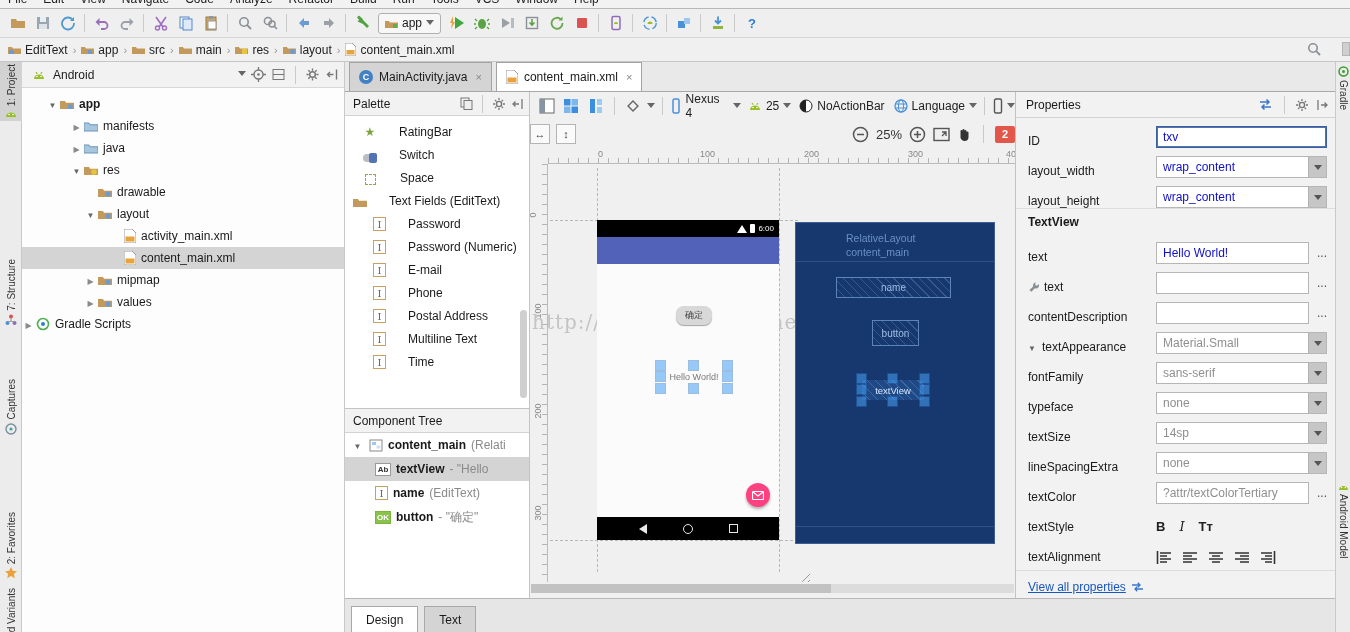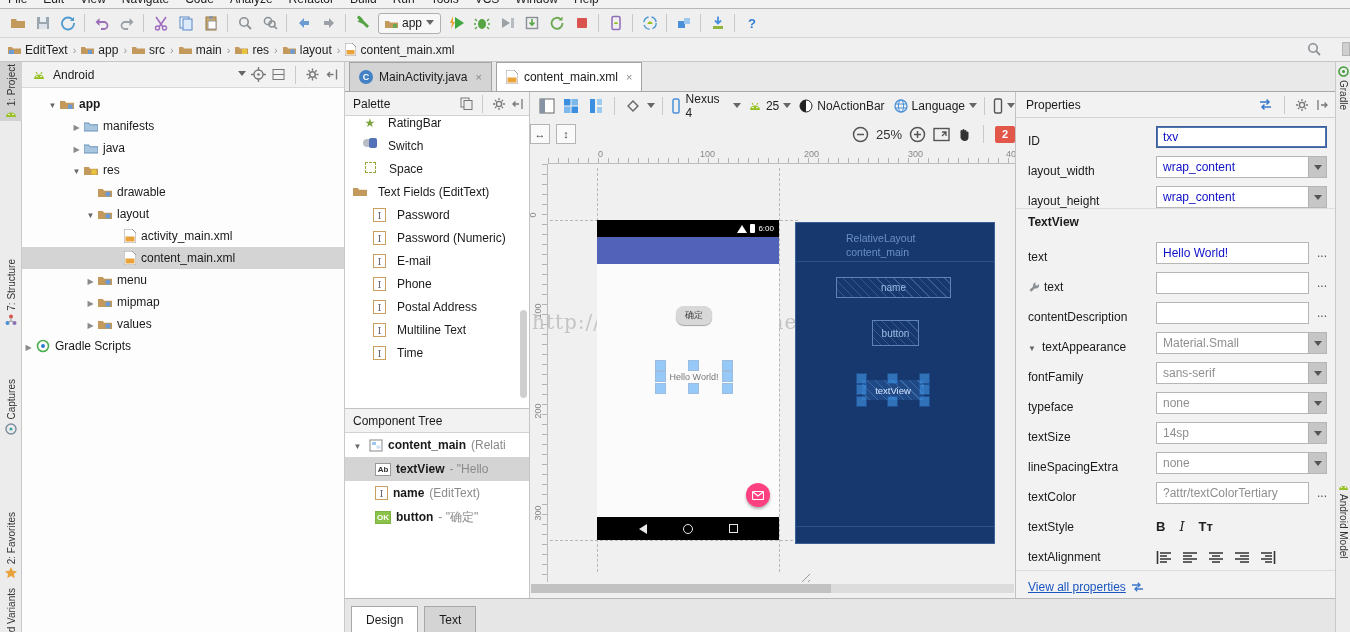--- a/index.html
+++ b/index.html
@@ -50,21 +50,21 @@
 #editor-tabs{left:345px;top:62px;width:990px;height:30px;background:#e9e9e9;border-bottom:1px solid #a8a8a8;display:flex;align-items:flex-end}
 .etab{display:flex;align-items:center;gap:6px;height:29px;padding:0 9px;border:1px solid #a3a3a3;border-bottom:none;background:#d4d4d4;margin-left:4px}
 .etab.active{background:#fff}
 .xclose{color:#888;font-size:11px;margin-left:2px}
 .xclose::before{content:"\00D7"}
 .ic-class{width:14px;height:14px;border-radius:50%;background:#4380c4;color:#fff;font:bold 9px "Liberation Sans",sans-serif;display:flex;align-items:center;justify-content:center}
 .ic-class::before{content:"C"}
 
 #palette-panel{left:345px;top:92px;width:185px;height:316px;background:#fff;border-right:1px solid #c4c4c4;overflow:hidden}
 .phead{height:24px;display:flex;align-items:center;background:#f2f2f2;border-bottom:1px solid #d2d2d2;padding:0 4px 0 8px;gap:5px}
-.pitem{height:23px;display:flex;align-items:flex-start;gap:11px;white-space:nowrap}
+.pitem{height:23px;display:flex;align-items:flex-end;gap:22px;white-space:nowrap}
 .ic-star{width:14px;text-align:center}
 .ic-star::before{content:"\2605";color:#7aa43c;font-size:12px}
 .ic-switch{width:14px;height:8px;background:#b9bec4;border-radius:4px;position:relative}
 .ic-switch::after{content:"";position:absolute;right:0;top:-1px;width:8px;height:10px;background:#5472b8;border-radius:2px}
 .ic-space{width:11px;height:11px;border:1px dashed #98a43c;margin:0 2px}
 .ic-tf{width:13px;height:14px;border:1px solid #c9a05e;background:#fff;display:flex;align-items:center;justify-content:center;font:10px "DejaVu Serif",serif;color:#667}
 .ic-tf::before{content:"I"}
 #pal-scroll{position:absolute;right:2px;top:218px;width:7px;height:88px;background:#cfcfcf;border-radius:4px}
 
 #component-panel{left:345px;top:408px;width:185px;height:190px;background:#fff;border-right:1px solid #c4c4c4;border-top:1px solid #c4c4c4;overflow:hidden}
@@ -546,28 +546,20 @@
             <rect x="1.5" y="7.5" width="9" height="5" fill="#e8a33d"></rect>
           </svg>
           <span class="tl">content_main.xml</span>
         </div>
       <div class="trow" style="padding-left:62px">
           <span class="arr ar-c"></span>
           <svg class="fico" width="14" height="12">
             <path d="M0 3h5l1 1.8h8V11H0z" fill="#c49a5c"></path>
             <circle cx="10" cy="8" r="2.6" fill="#6b9bd2"></circle>
           </svg>
-          <span class="tl">menu</span>
-        </div>
-      <div class="trow" style="padding-left:62px">
-          <span class="arr ar-c"></span>
-          <svg class="fico" width="14" height="12">
-            <path d="M0 3h5l1 1.8h8V11H0z" fill="#c49a5c"></path>
-            <circle cx="10" cy="8" r="2.6" fill="#6b9bd2"></circle>
-          </svg>
           <span class="tl">mipmap</span>
         </div>
       <div class="trow" style="padding-left:62px">
           <span class="arr ar-c"></span>
           <svg class="fico" width="14" height="12">
             <path d="M0 3h5l1 1.8h8V11H0z" fill="#c49a5c"></path>
             <circle cx="10" cy="8" r="2.6" fill="#6b9bd2"></circle>
           </svg>
           <span class="tl">values</span>
         </div>

